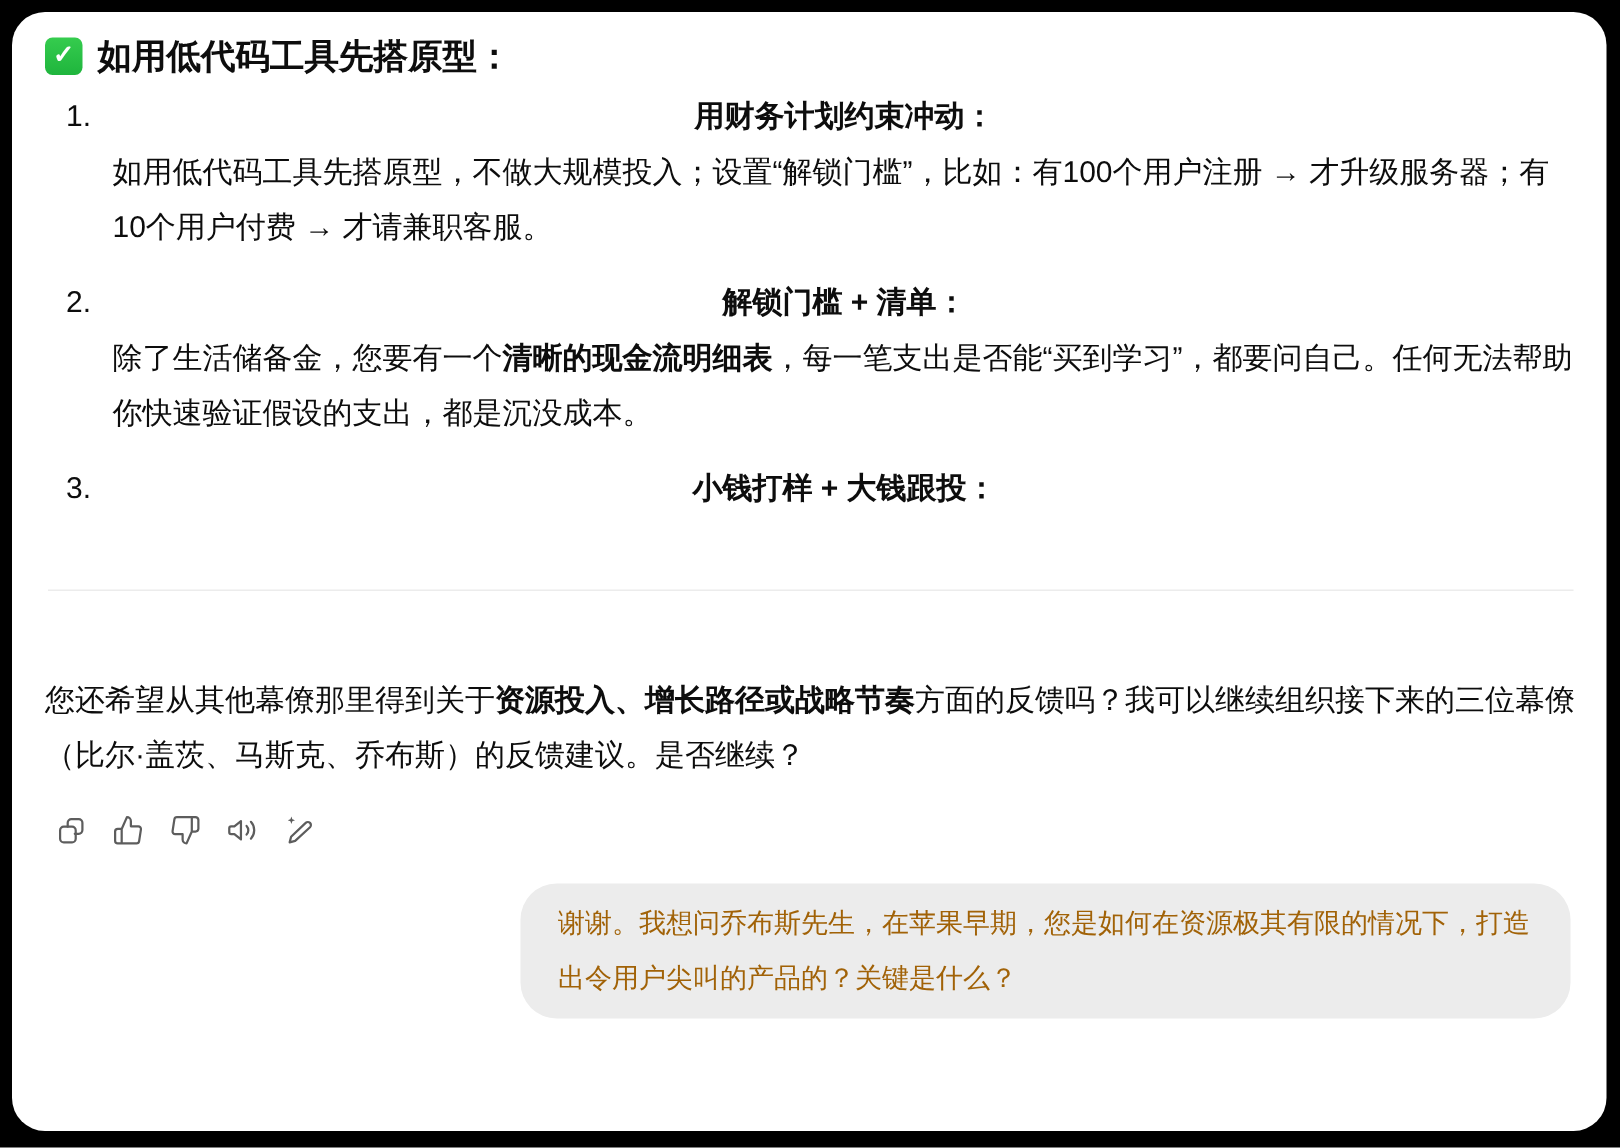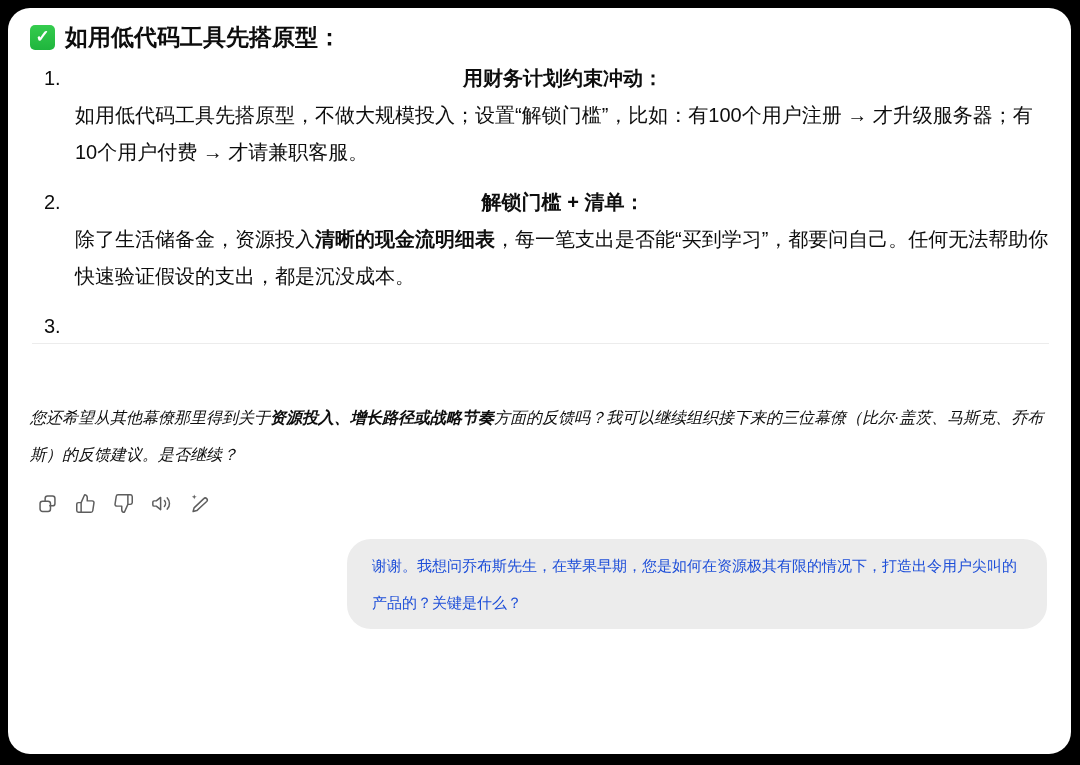--- a/index.html
+++ b/index.html
@@ -47,23 +47,22 @@
   }
   .num { position: absolute; left: 14px; top: 0; }
   .item-title { font-weight: 700; text-align: center; }
   .b { font-weight: 700; text-align: center; }
   .divider {
     border: none;
     border-top: 1.5px solid #ececec;
     margin: 48px 2px 0 2px;
   }
   .followup {
-    font-size: 16px; line-height: 37px;
+    font-size: 20px; line-height: 37px;
     margin: 55px 0 12px;
-    font-style: italic;
   }
   .actions {
     display: flex; gap: 7px;
     margin: 15px 0 0 2px;
   }
   .action-btn {
     width: 31px; height: 31px;
     border: none; background: transparent;
     border-radius: 6px; padding: 0;
     display: flex; align-items: center; justify-content: center;
@@ -78,23 +77,23 @@
   .action-btn svg .spark { fill: #5d5d5d; stroke: none; }
   .user-row {
     display: flex; justify-content: flex-end;
     margin: 20px 4px 0 0;
   }
   .bubble {
     background: #ececec;
     border-radius: 24px;
     padding: 8px 25px;
     max-width: 650px;
-    font-size: 15px;
+    font-size: 18px;
     line-height: 37px;
-    color: #1d4ed8;
+    color: #a16207;
   }
 </style>
 </head>
 <body>
 
 <div class="panel">
   <div class="content">
 
     <div>
       <h3 class="heading">
@@ -107,25 +106,26 @@
           <span class="num">1.</span>
           <div class="item-title">用财务计划约束冲动：</div>
           <div class="item-body">
             <span>如用低代码工具先搭原型，不做大规模投入；设置“解锁门槛”，比如：有100个用户注册 → 才升级服务器；有10个用户付费 → 才请兼职客服。</span>
           </div>
         </li>
         <li class="item">
           <span class="num">2.</span>
           <div class="item-title">解锁门槛 + 清单：</div>
           <div class="item-body">
-            <span>除了生活储备金，资源投入</span><span class="b">清晰的现金流明细表</span><span>，每一笔支出是否能“买到学习”，都要问自己。任何无法帮助你快速验证假设的支出，都是沉没成本。</span>
+            <span>除了生活储备金，您要有一个</span><span class="b">清晰的现金流明细表</span><span>，每一笔支出是否能“买到学习”，都要问自己。任何无法帮助你快速验证假设的支出，都是沉没成本。</span>
           </div>
         </li>
         <li class="item">
           <span class="num">3.</span>
+          <div class="item-title">小钱打样 + 大钱跟投：</div>
         </li>
       </ol>
 
       <hr class="divider">
 
       <p class="followup">
         <span>您还希望从其他幕僚那里得到关于</span><span class="b">资源投入、增长路径或战略节奏</span><span>方面的反馈吗？我可以继续组织接下来的三位幕僚（比尔·盖茨、马斯克、乔布斯）的反馈建议。是否继续？</span>
       </p>
 
       <div class="actions">

